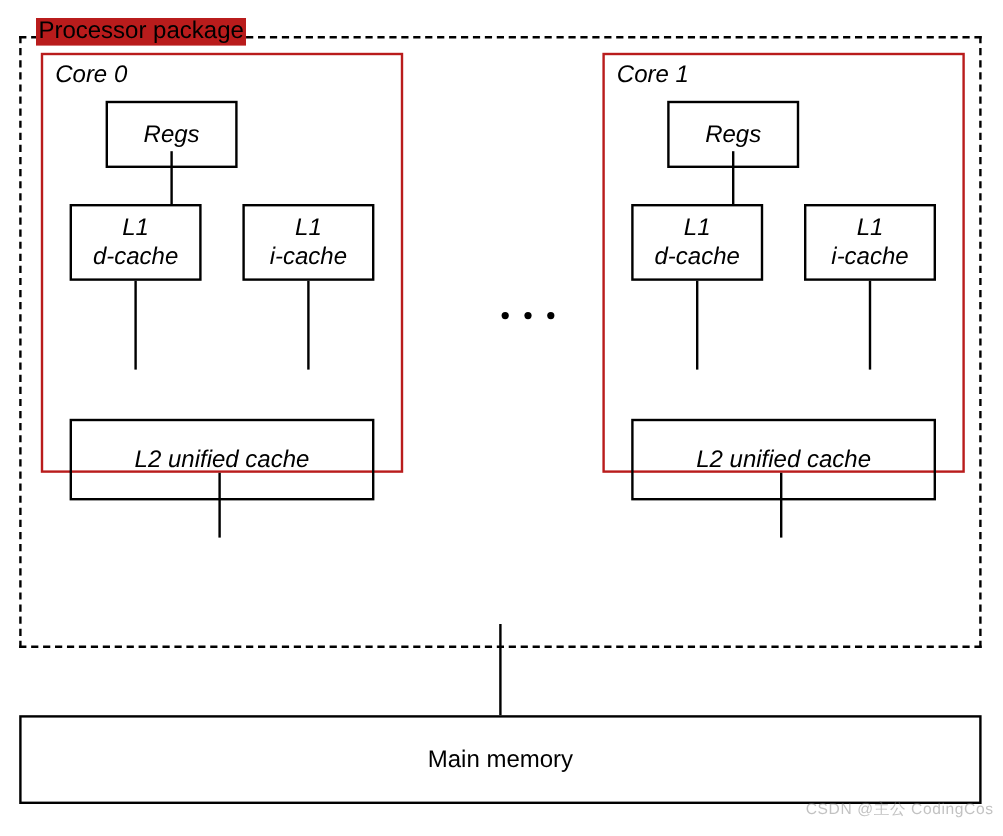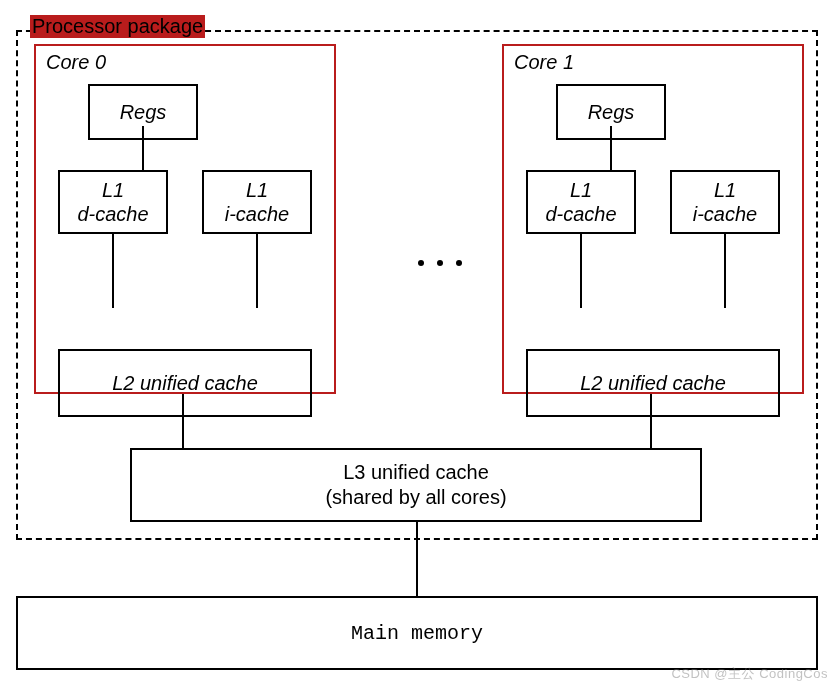--- a/index.html
+++ b/index.html
@@ -99,21 +99,20 @@
   .mainmem {
     position: absolute;
     left: 16px;
     top: 596px;
     width: 802px;
     height: 74px;
     border: 2px solid #000;
     display: flex;
     align-items: center;
     justify-content: center;
-    font-family: Liberation Mono, monospace;
   }
   .vline {
     position: absolute;
     width: 2px;
     background: #000;
   }
   .ellipsis {
     position: absolute;
     top: 228px;
     left: 400px;
@@ -181,24 +180,20 @@
 
   <div class="ellipsis">
     <span></span>
       <span></span>
       <span></span>
   </div>
 
   <div class="vline" style="left:164px; top:362px; height:54px;"></div>
   <div class="vline" style="left:632px; top:362px; height:54px;"></div>
 
-  <div class="l3">
-    <span>L3 unified cache</span>
-    <span>(shared by all cores)</span>
-  </div>
 
 </div>
 
 <div class="vline" style="left:416px; top:520px; height:76px;"></div>
 
 <div class="mainmem">Main memory</div>
 
 <div class="watermark">CSDN @主公 CodingCos</div>
 
 </body></html>

